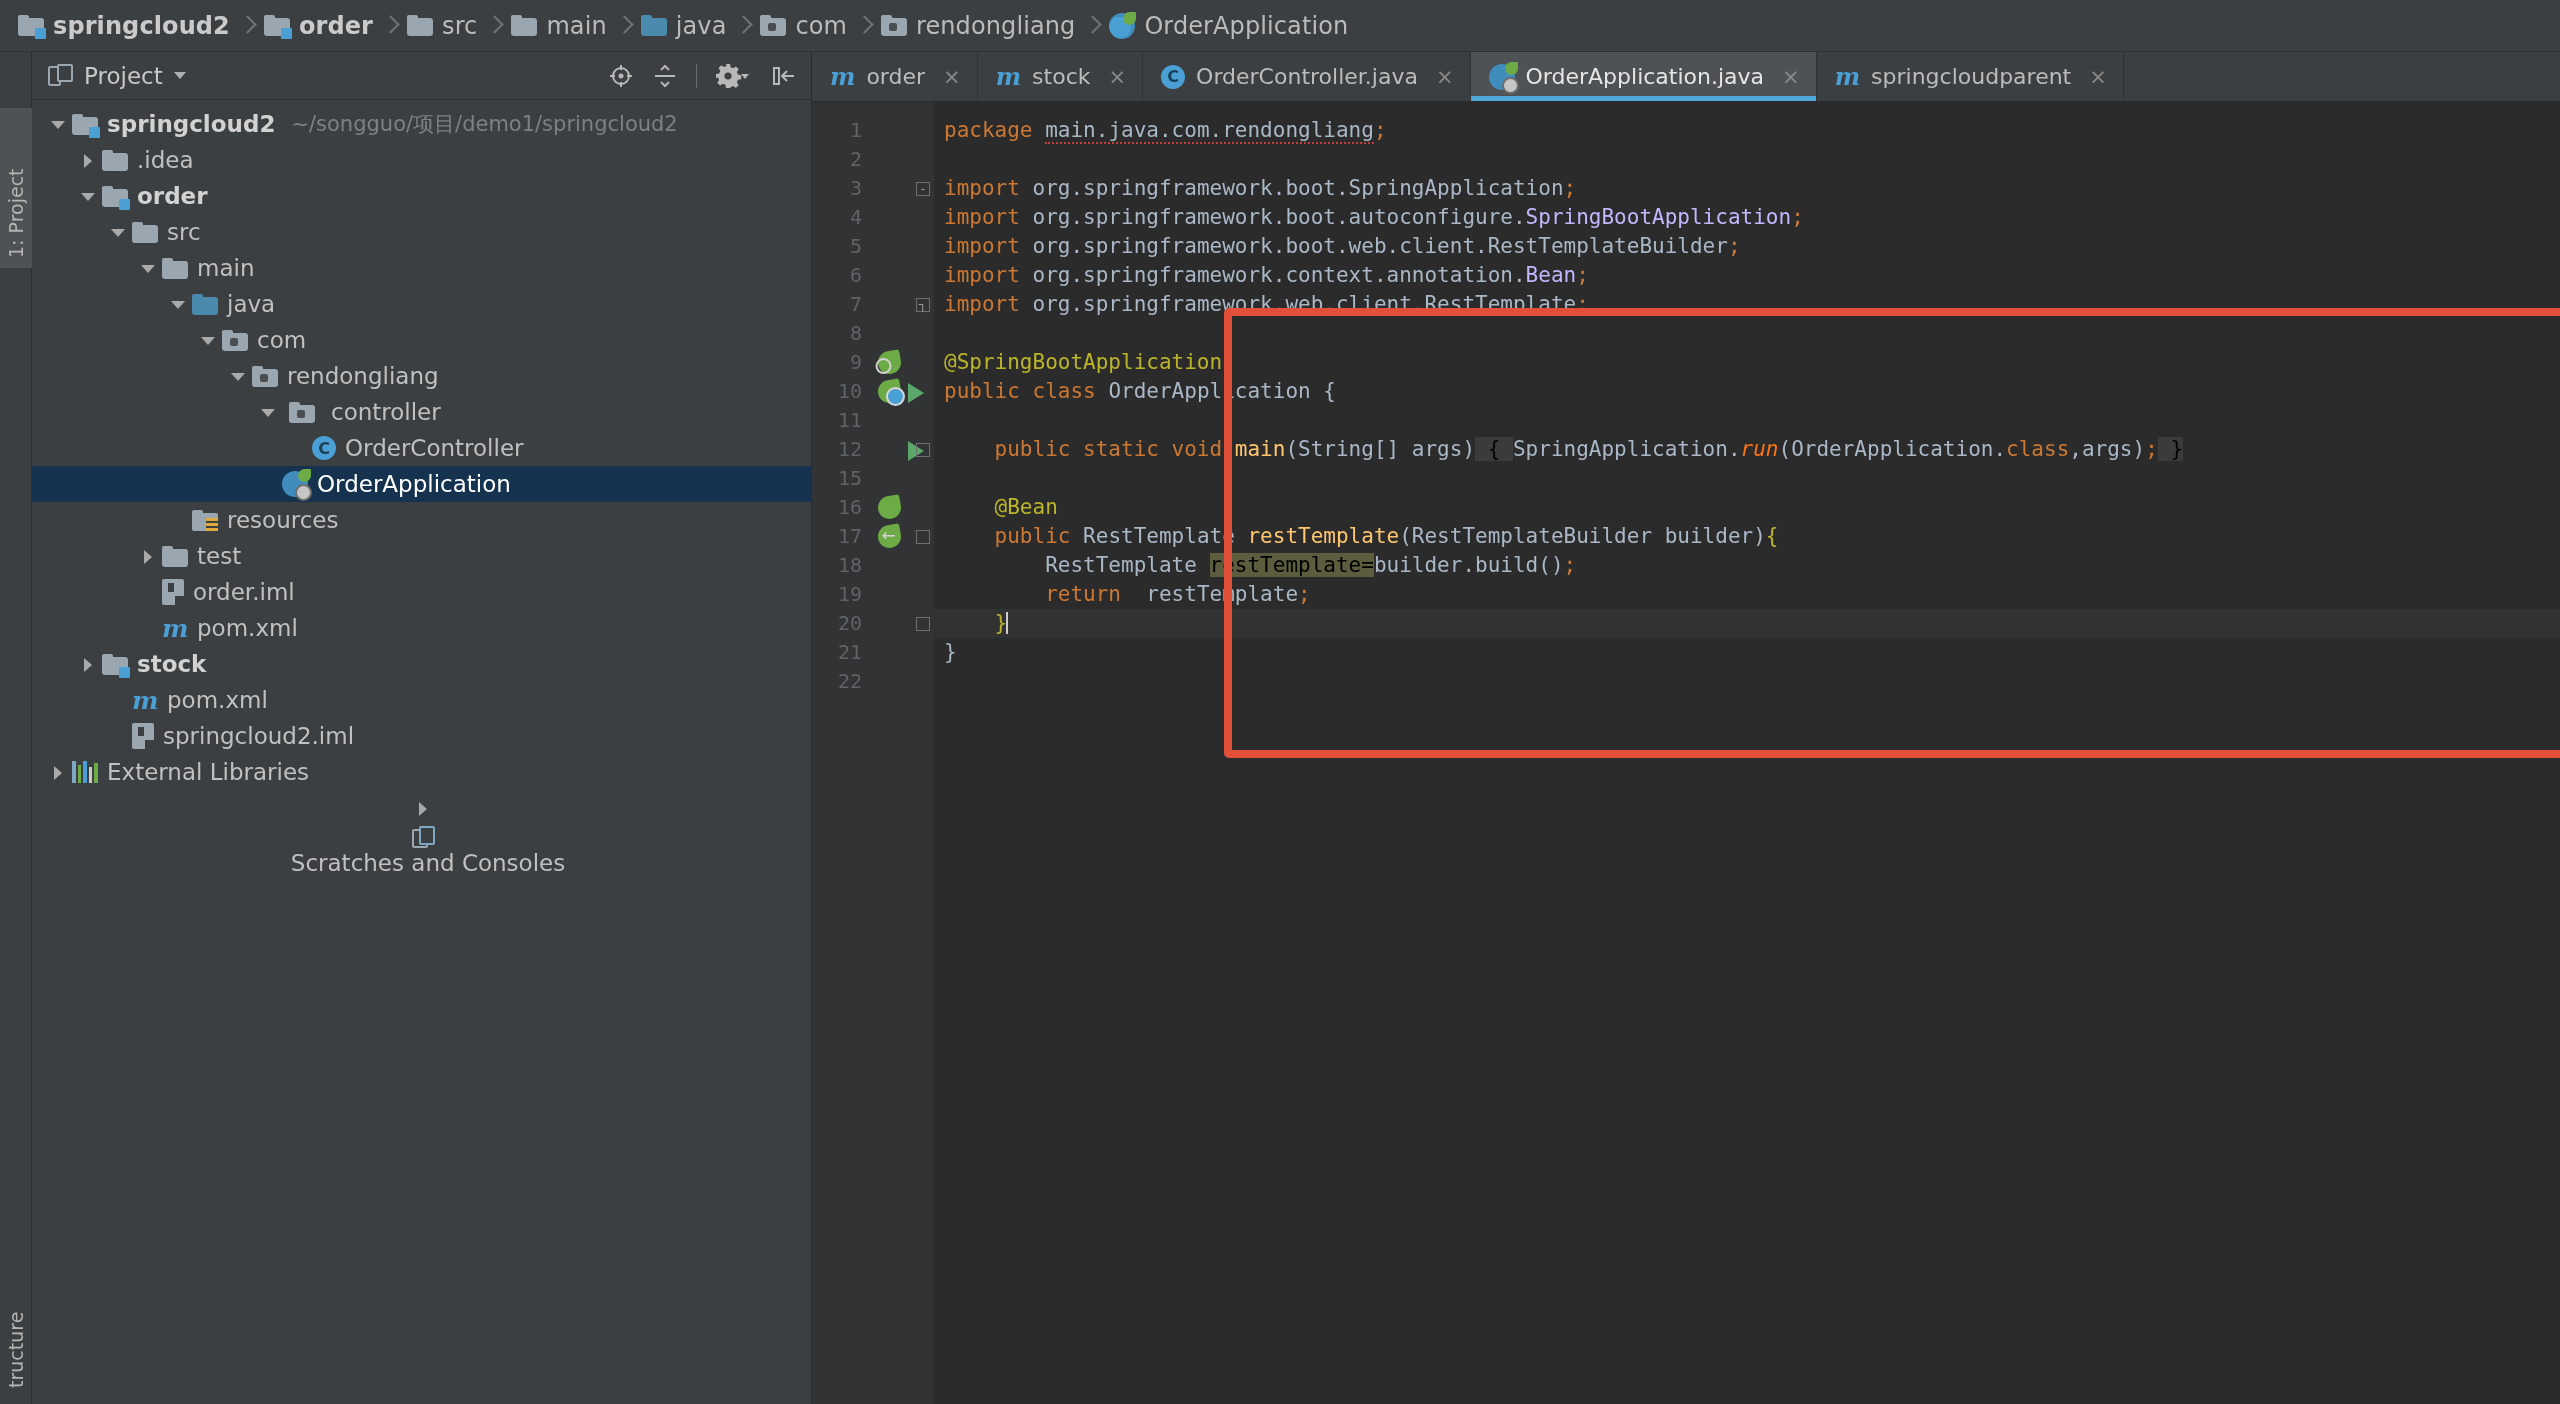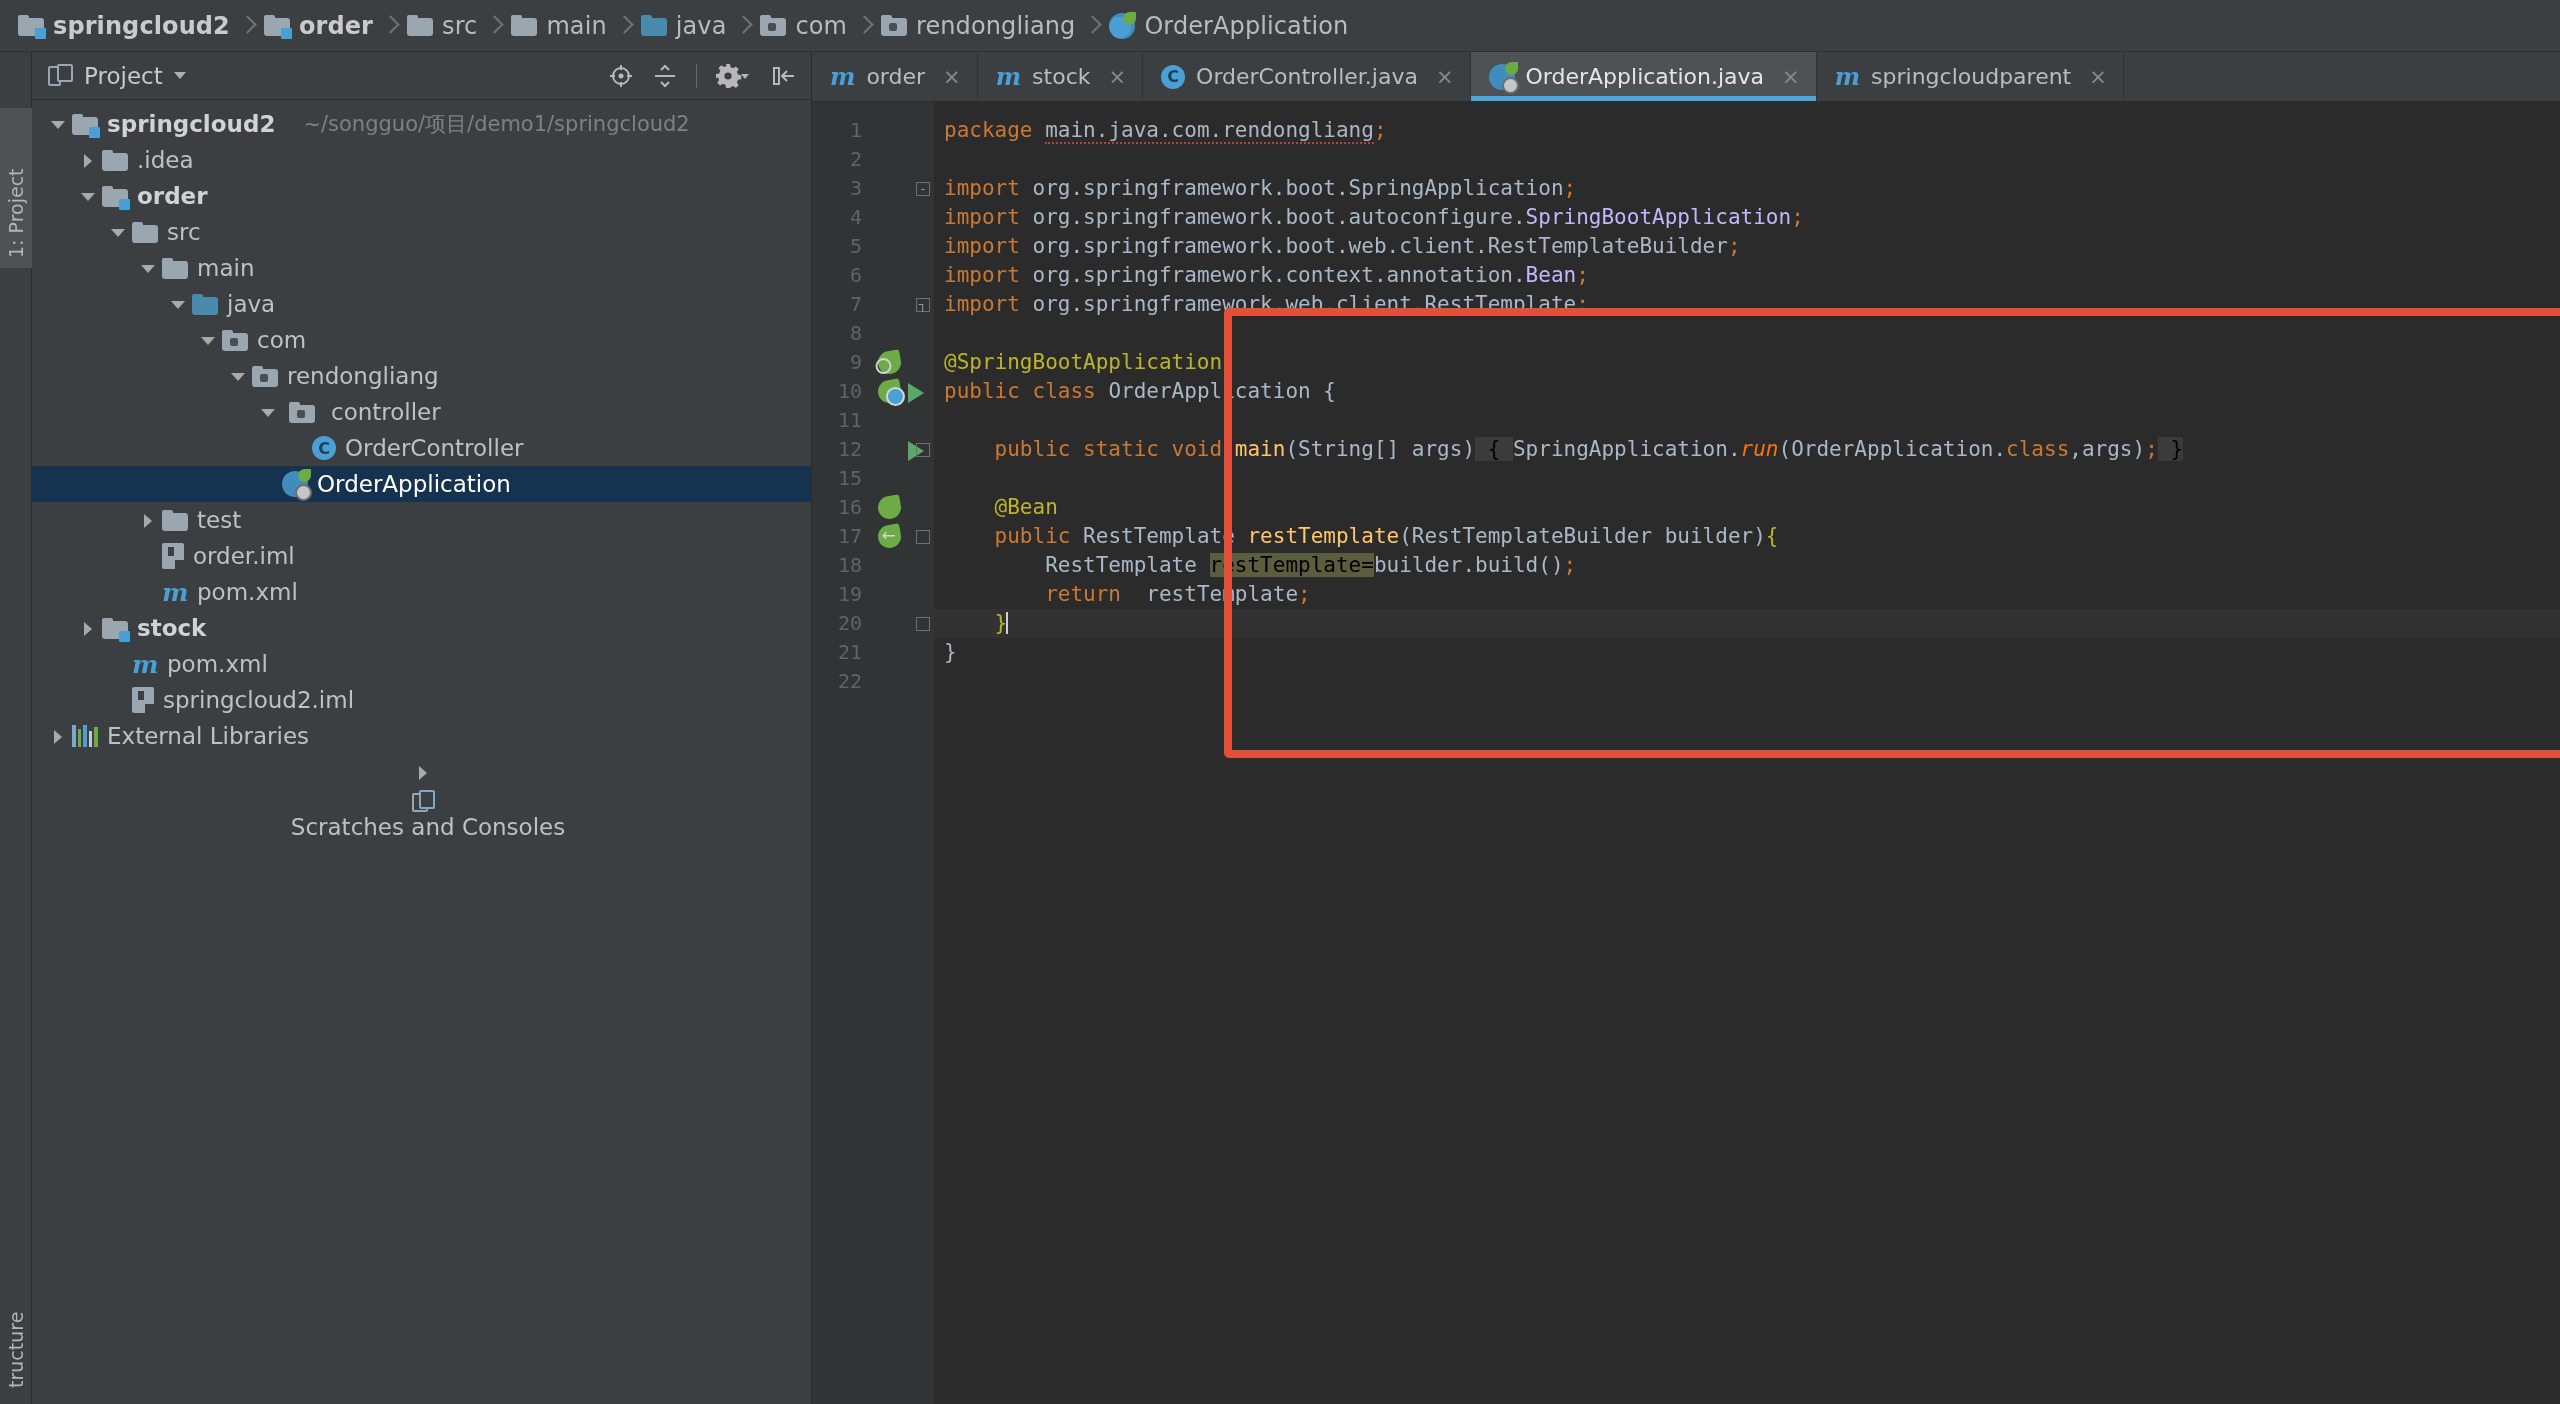--- a/index.html
+++ b/index.html
@@ -124,21 +124,21 @@
     border-top: 8px solid #a9a9a9;
   }
   .trow .arrow.closed::after {
     content: ""; position: absolute; left: 8px; top: 12px;
     border-top: 7px solid transparent; border-bottom: 7px solid transparent;
     border-left: 8px solid #a9a9a9;
   }
   .trow .tlabel { margin-left: 9px; }
   .trow.bold .tlabel { font-weight: bold; color: #d2d2d2; }
   .trow.selected .tlabel { color: #ffffff; font-weight: normal; }
-  .tpath { color: #7d8184; font-size: 21px; margin-left: 28px; }
+  .tpath { color: #7d8184; font-size: 21px; margin-left: 16px; }
 
   
   .ic-class {
     width: 24px; height: 24px; border-radius: 50%; flex: 0 0 auto;
     background: #4a9fd4; position: relative;
   }
   .ic-class::after {
     content: "C"; position: absolute; inset: 0; color: #1d3f55;
     font-size: 16px; font-weight: bold; display: flex;
     align-items: center; justify-content: center;
@@ -523,20 +523,29 @@
           <div class="trow" style="padding-left: 254px;">
             <span class="arrow "></span>
             <span class="ic-class"></span>
             <span class="tlabel">OrderController</span>
           </div>
           <div class="trow selected" style="padding-left: 224px;">
             <span class="arrow "></span>
             <span class="ic-springapp"></span>
             <span class="tlabel">OrderApplication</span>
           </div>
+          <div class="trow" style="padding-left: 134px;">
+            <span class="arrow "></span>
+            <span class="ic-res">
+              <span class="tab"></span>
+              <span class="body"></span>
+              <span class="bars"></span>
+            </span>
+            <span class="tlabel">resources</span>
+          </div>
           <div class="trow" style="padding-left: 104px;">
             <span class="arrow closed"></span>
             <span class="ic-folder">
               <span class="tab"></span>
               <span class="body"></span>
             </span>
             <span class="tlabel">test</span>
           </div>
           <div class="trow" style="padding-left: 104px;">
             <span class="arrow "></span>

